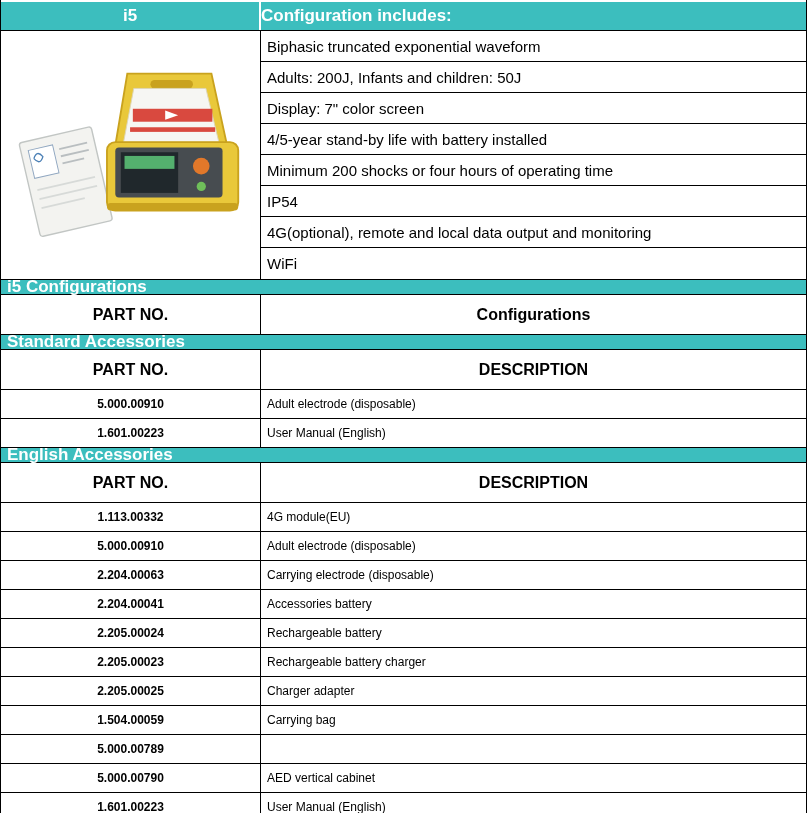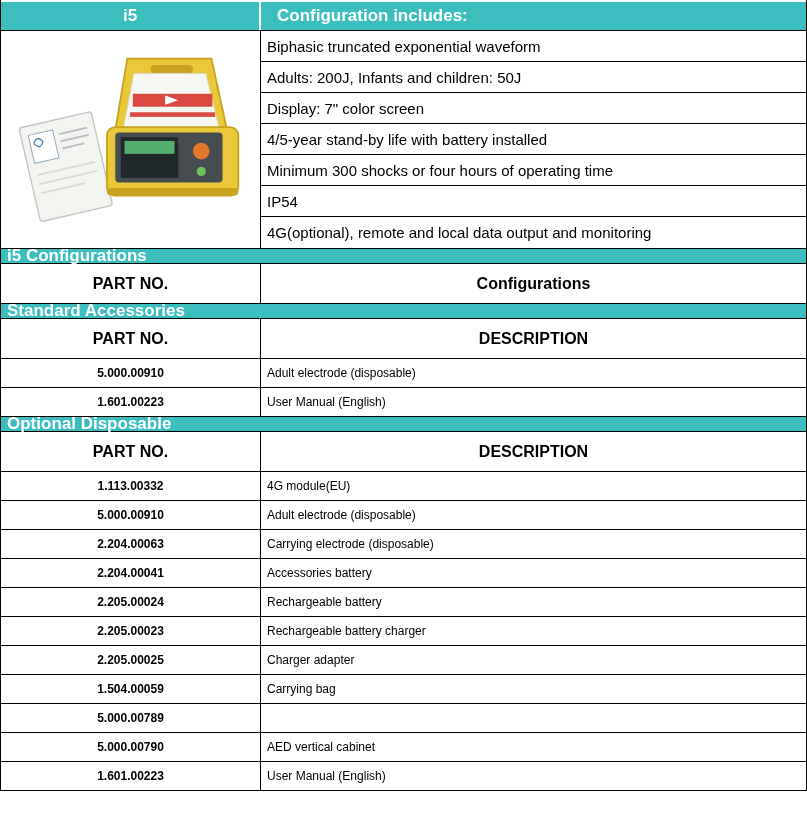--- a/index.html
+++ b/index.html
@@ -26,21 +26,21 @@
   }
   .top-header .cell {
     background: var(--teal, #3CBEBE);
     color: #fff;
     font-weight: bold;
     font-size: 17px;
     display: flex;
     align-items: center;
   }
   .top-header .cell.c1 { justify-content: center; border-right: 2px solid #fff; }
-  .top-header .cell.c2 { padding-left: 16px; }
+  .top-header .cell.c2 { padding-left: 0; }
 
   
   .top-body {
     display: grid;
     grid-template-columns: 260px 1fr;
     border-bottom: 1px solid #000;
   }
   .img-cell {
     border-right: 1px solid #000;
     display: flex;
@@ -137,23 +137,24 @@
           <circle cx="201" cy="140" r="5" fill="#6FBF5A"></circle>
           <rect x="99" y="158" width="142" height="8" rx="4" fill="#C9A21E"></rect>
         </g>
       </svg>
     </div>
     <div class="config-list">
       <div class="config-row">Biphasic truncated exponential waveform</div>
       <div class="config-row">Adults: 200J, Infants and children: 50J</div>
       <div class="config-row">Display: 7" color screen</div>
       <div class="config-row">4/5-year stand-by life with battery installed</div>
-      <div class="config-row">Minimum 300 shocks or four hours of operating time</div>
+      <div class="config-row">Minimum 200 shocks or four hours of operating time</div>
       <div class="config-row">IP54</div>
       <div class="config-row">4G(optional), remote and local data output and monitoring</div>
+      <div class="config-row">WiFi</div>
     </div>
   </div>
 
   <div class="section-bar">i5 Configurations</div>
   <div class="trow header-row">
     <div class="c1">PART NO.</div>
     <div class="c2">Configurations</div>
   </div>
 
   <div class="section-bar">Standard Accessories</div>
@@ -163,21 +164,21 @@
   </div>
   <div class="trow data-row">
     <div class="c1">5.000.00910</div>
     <div class="c2">Adult electrode (disposable)</div>
   </div>
   <div class="trow data-row">
     <div class="c1">1.601.00223</div>
     <div class="c2">User Manual (English)</div>
   </div>
 
-  <div class="section-bar">Optional Disposable</div>
+  <div class="section-bar">English Accessories</div>
   <div class="trow header-row">
     <div class="c1">PART NO.</div>
     <div class="c2">DESCRIPTION</div>
   </div>
   <div class="trow data-row">
     <div class="c1">1.113.00332</div>
     <div class="c2">4G module(EU)</div>
   </div>
   <div class="trow data-row">
     <div class="c1">5.000.00910</div>

